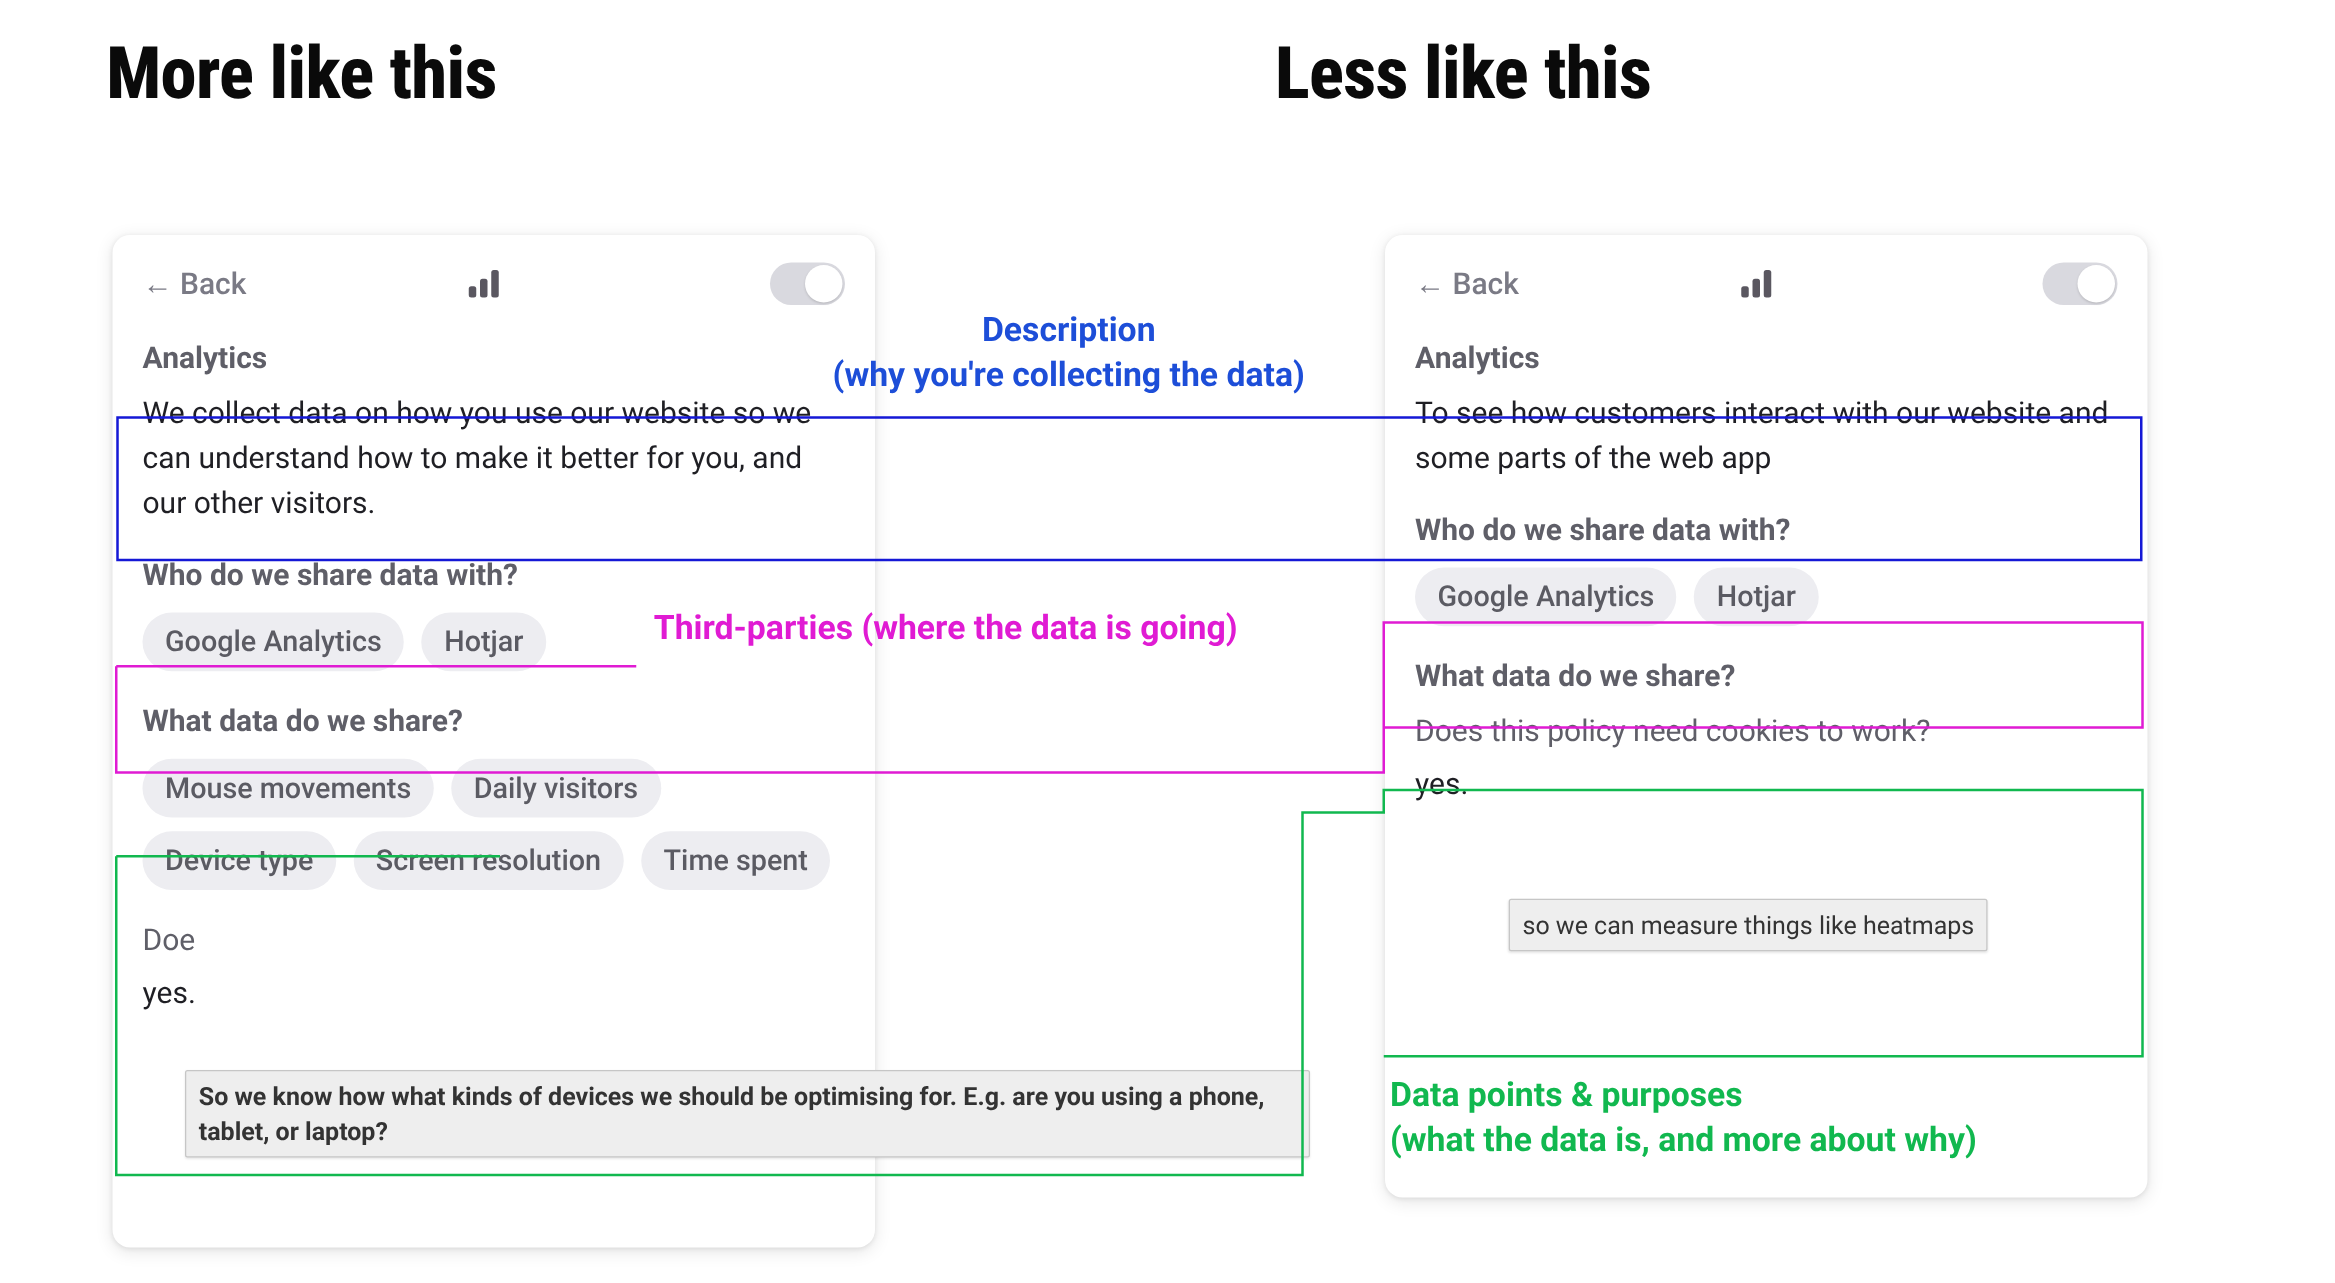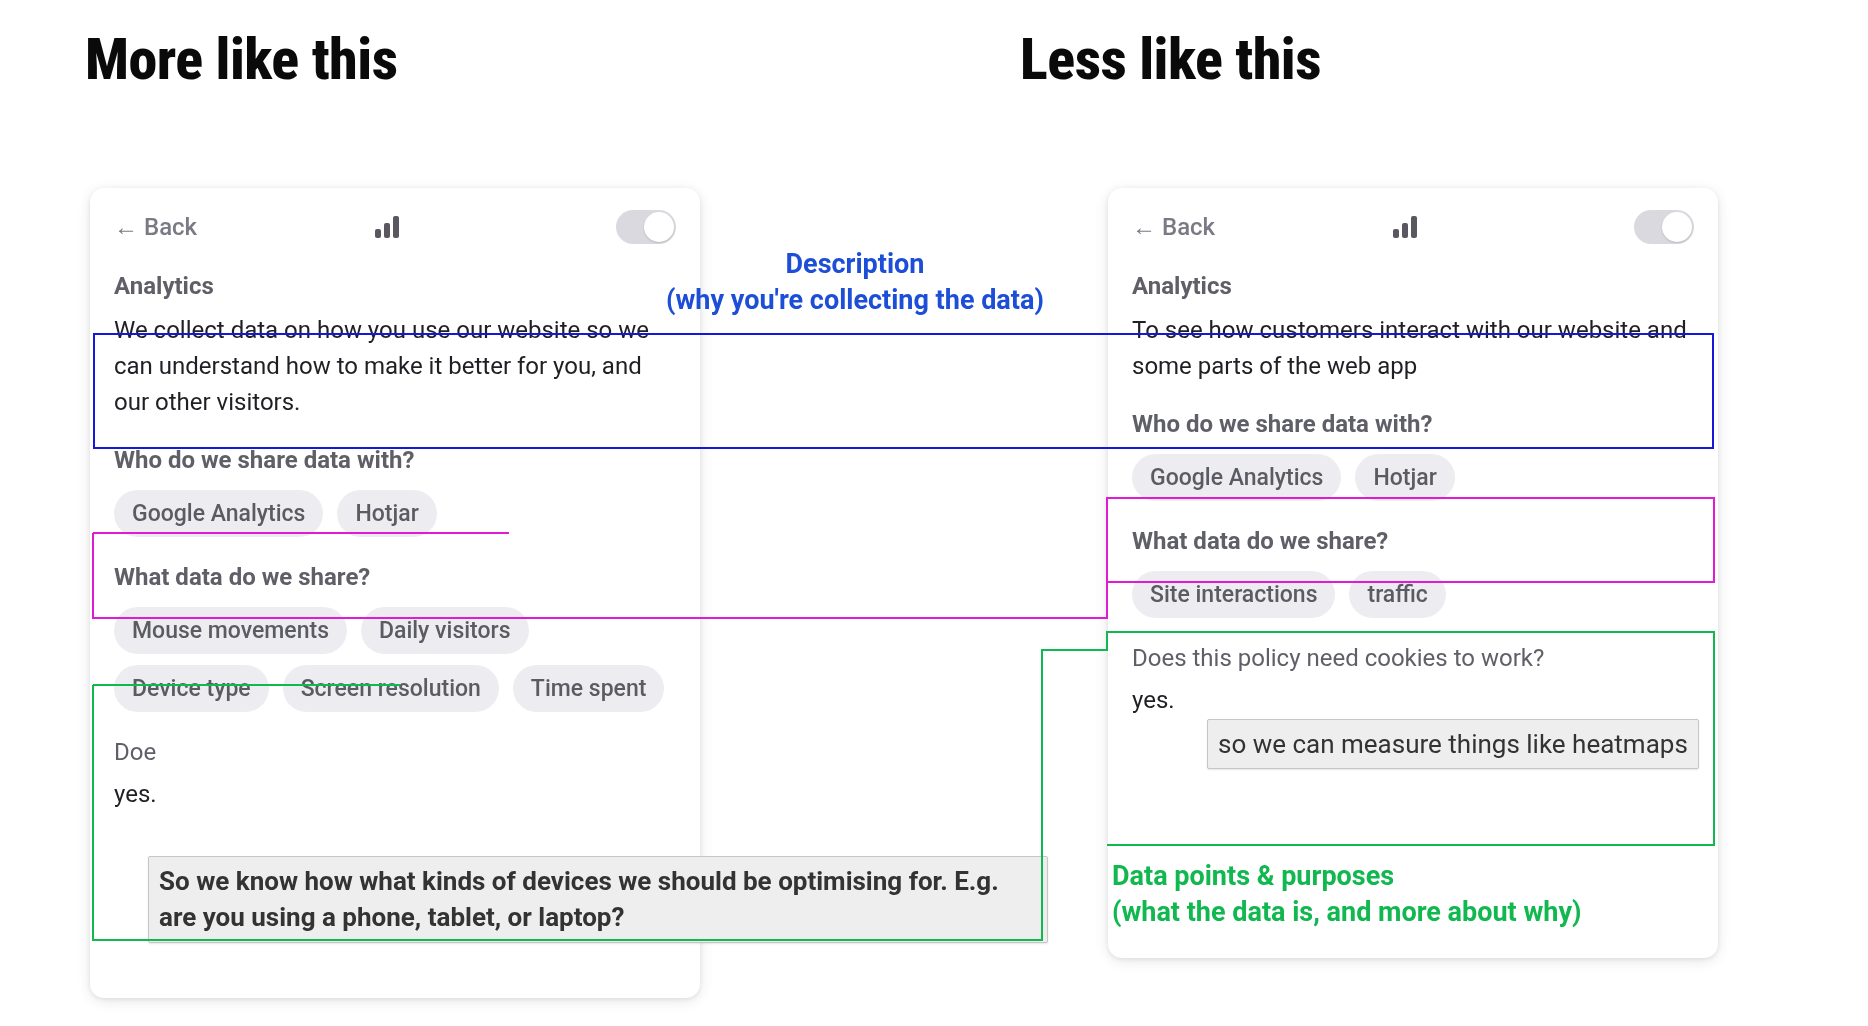--- a/index.html
+++ b/index.html
@@ -146,21 +146,21 @@
   }
   .cookie-a {
     font-size: 24px;
     color: #1f1f24;
   }
   .tooltip {
     position: absolute;
     background: #eeeeee;
     border: 1px solid #c6c6c6;
     color: #333;
-    font-size: 26px;
+    font-size: 20px;
     padding: 6px 10px;
     border-radius: 2px;
     line-height: 1.4;
     box-shadow: 0 1px 2px rgba(0,0,0,0.1);
   }
   .tooltip-left {
     top: 856px;
     left: 148px;
     width: 900px;
     font-weight: bold;
@@ -255,30 +255,27 @@
     <div class="section-title">Analytics</div>
     <div class="description">To see how customers interact with our website and some parts of the web app</div>
 
     <div class="subheading">Who do we share data with?</div>
     <div class="pills">
       <span class="pill">Google Analytics</span>
       <span class="pill">Hotjar</span>
     </div>
 
     <div class="subheading">What data do we share?</div>
-    <div class="pills">
-      <span class="pill">Site interactions</span>
-      <span class="pill">traffic</span>
-    </div>
 
     <div class="cookie-q">Does this policy need cookies to work?</div>
     <div class="cookie-a">yes.</div>
   </div>
 
   <div class="annotation ann-blue ann-desc">Description<br>(why you're collecting the data)</div>
+  <div class="annotation ann-magenta ann-third">Third-parties (where the data is going)</div>
   <div class="annotation ann-green ann-data">Data points &amp; purposes<br>(what the data is, and more about why)</div>
 
   <div class="tooltip tooltip-left">So we know how what kinds of devices we should be optimising for. E.g. are you using a phone, tablet, or laptop?</div>
   <div class="tooltip tooltip-right">so we can measure things like heatmaps</div>
 
   <div class="hl-box" style="border-color:#1518d6; top:333px; left:93px; width:1621px; height:116px;"></div>
 
   <svg style="position:absolute; top:0; left:0; width:1868px; height:1026px; pointer-events:none;">
     <path d="M 93 533 L 93 618 L 1107 618 L 1107 498 L 1714 498 L 1714 582 L 1107 582" fill="none" stroke="#e01bd3" stroke-width="2"></path>
     <line x1="93" y1="533" x2="509" y2="533" stroke="#e01bd3" stroke-width="2"></line>

